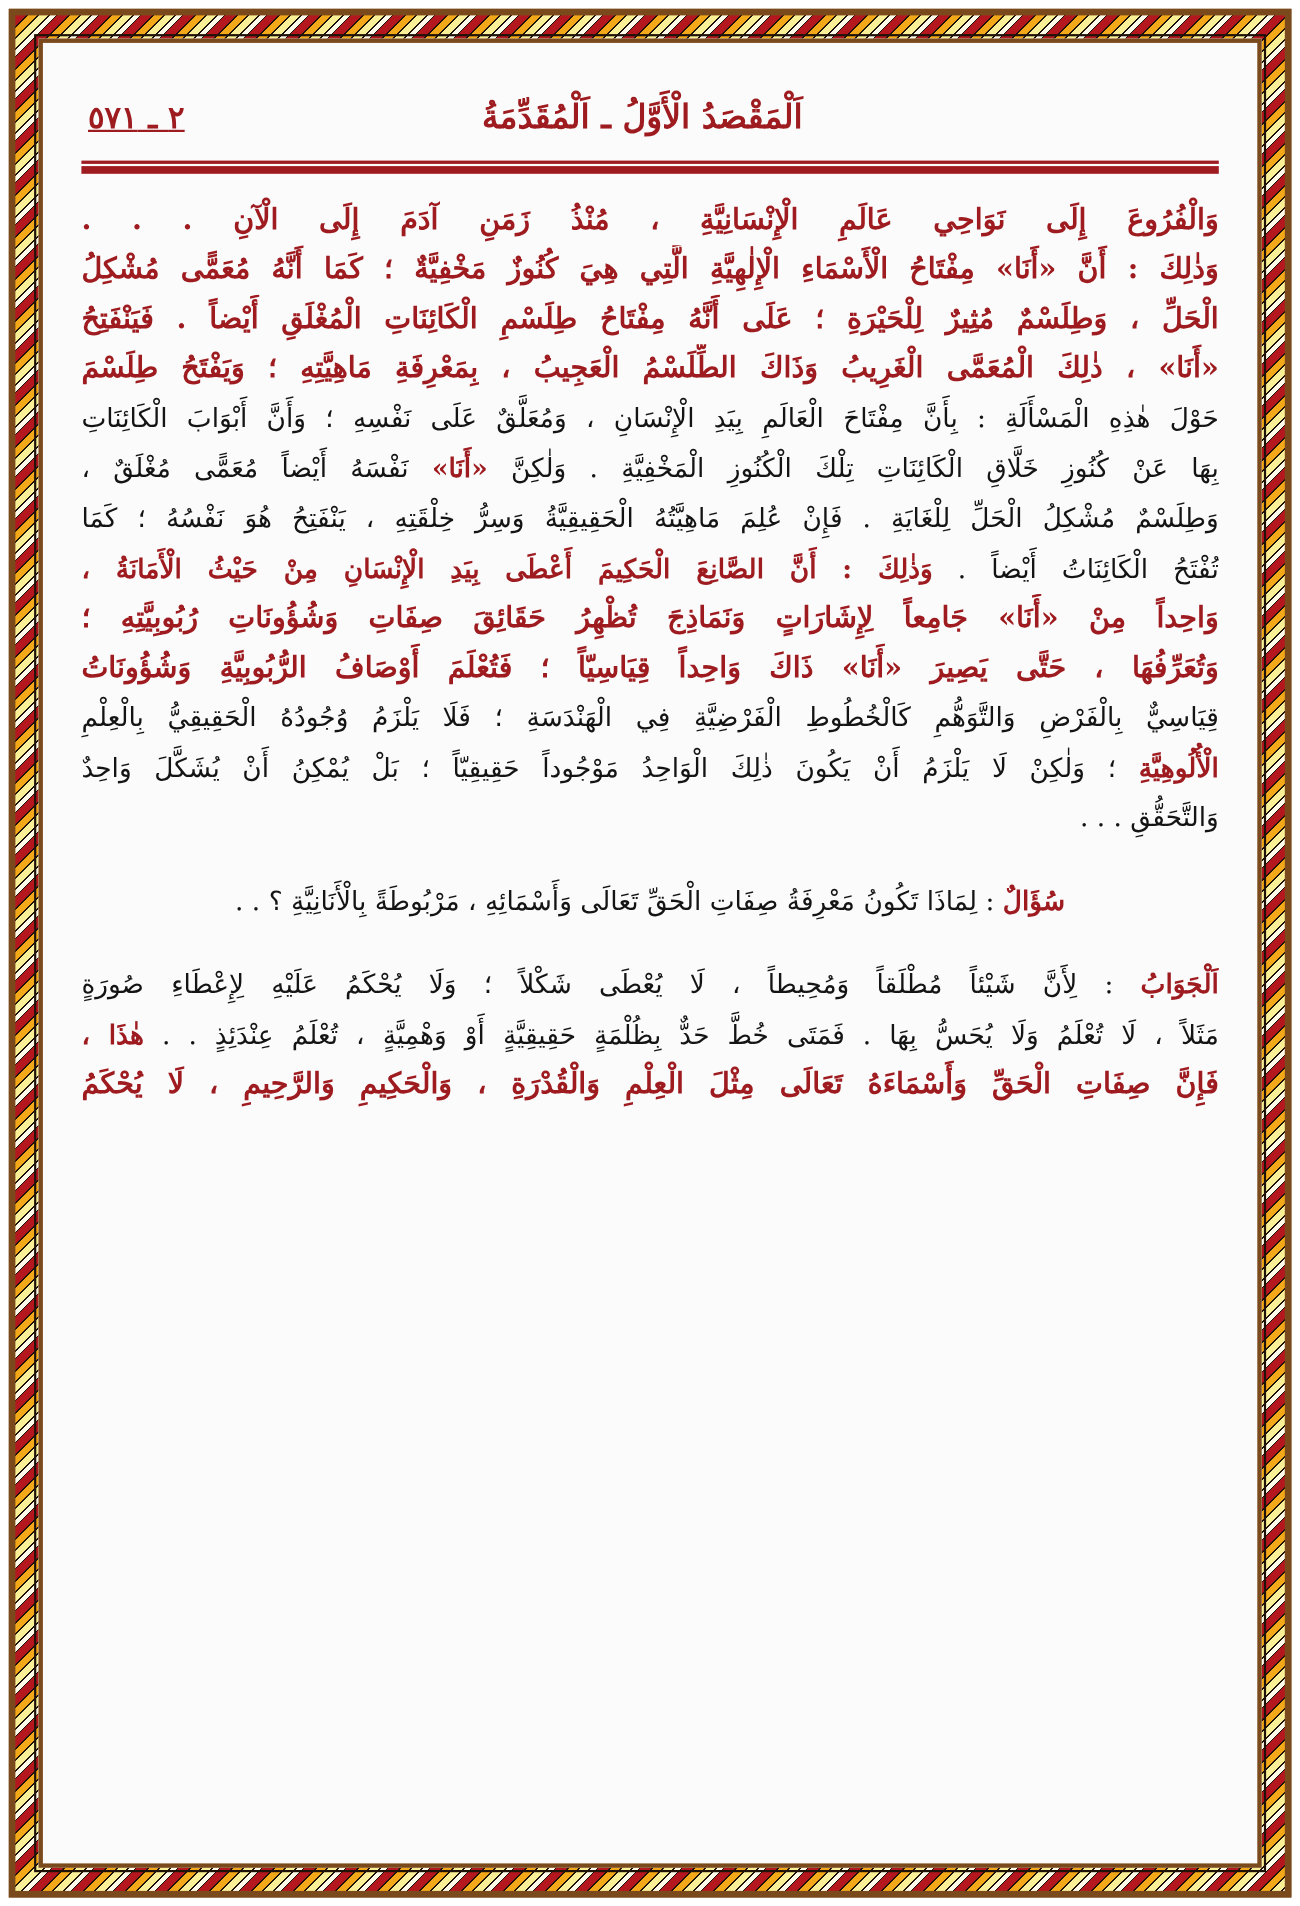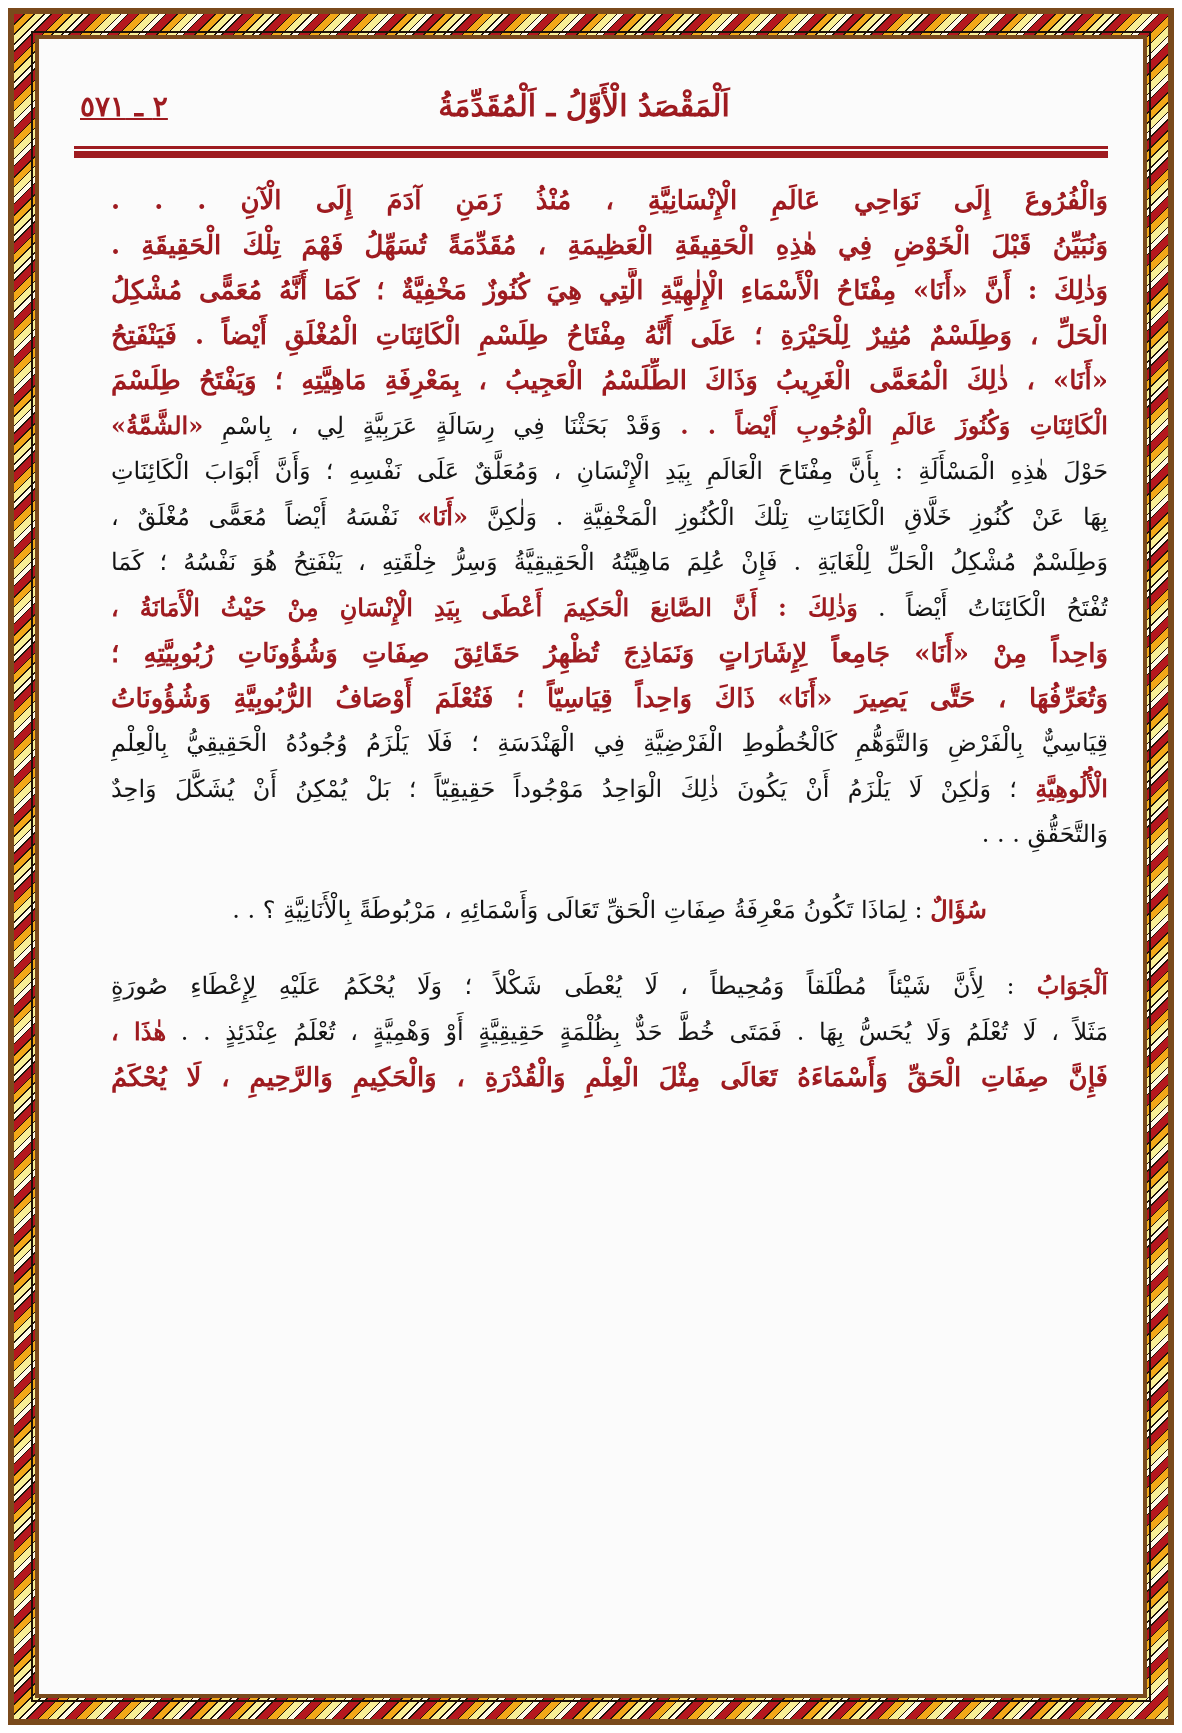--- a/index.html
+++ b/index.html
@@ -51,21 +51,21 @@
   .header .pageno {
     position: absolute; left: 6px; top: 10px;
     font-size: 28px; font-weight: bold; color: #9e1b20; text-decoration: underline;
   }
   .rule-thin { height: 3px; background: #9e1b20; margin-top: 8px; }
   .rule-thick { height: 7px; background: #9e1b20; margin-top: 2px; }
 
   .body { margin-top: 20px; }
   .line {
     font-size: 24px; line-height: 45px; text-align: justify;
-    text-align-last: justify; white-space: nowrap; overflow: hidden; margin-left: 37px;
+    text-align-last: justify; white-space: nowrap; overflow: hidden;
   }
   .line.red { color: #9e1b20; font-weight: bold; font-size: 26px; line-height: 45px; }
   .line.last { text-align-last: right; }
   .line .red { color: #9e1b20; font-weight: bold; }
   .gap { height: 30px; }
   .center { text-align: center; text-align-last: center; }
 </style>
 </head>
 <body>
 
@@ -80,25 +80,23 @@
     <div class="pageno">٢ ـ ٥٧١</div>
   </div>
   <div class="rule-thin"></div>
   <div class="rule-thick"></div>
 
   <div class="body" id="body">
       <div>
         <div class="line red"><span>وَالْفُرُوعَ إِلَى نَوَاحِي عَالَمِ الْإِنْسَانِيَّةِ ، مُنْذُ زَمَنِ آدَمَ إِلَى الْآنِ . . .</span></div>
       </div>
       <div>
-        <div class="line red"><span>وَنُبَيِّنُ قَبْلَ الْخَوْضِ فِي هٰذِهِ الْحَقِيقَةِ الْعَظِيمَةِ ، مُقَدِّمَةً تُسَهِّلُ فَهْمَ تِلْكَ الْحَقِيقَةِ .</span></div>
         <div class="line red"><span>وَذٰلِكَ : أَنَّ «أَنَا» مِفْتَاحُ الْأَسْمَاءِ الْإِلٰهِيَّةِ الَّتِي هِيَ كُنُوزٌ مَخْفِيَّةٌ ؛ كَمَا أَنَّهُ مُعَمًّى مُشْكِلُ</span></div>
         <div class="line red"><span>الْحَلِّ ، وَطِلَسْمٌ مُثِيرٌ لِلْحَيْرَةِ ؛ عَلَى أَنَّهُ مِفْتَاحُ طِلَسْمِ الْكَائِنَاتِ الْمُغْلَقِ أَيْضاً . فَيَنْفَتِحُ</span></div>
         <div class="line red"><span>«أَنَا» ، ذٰلِكَ الْمُعَمَّى الْغَرِيبُ وَذَاكَ الطِّلَسْمُ الْعَجِيبُ ، بِمَعْرِفَةِ مَاهِيَّتِهِ ؛ وَيَفْتَحُ طِلَسْمَ</span></div>
-        <div class="line"><span class="red">الْكَائِنَاتِ وَكُنُوزَ عَالَمِ الْوُجُوبِ أَيْضاً . .</span><span> وَقَدْ بَحَثْنَا فِي رِسَالَةٍ عَرَبِيَّةٍ لِي ، بِاسْمِ </span><span class="red">«الشَّمَّةُ»</span></div>
         <div class="line"><span>حَوْلَ هٰذِهِ الْمَسْأَلَةِ : بِأَنَّ مِفْتَاحَ الْعَالَمِ بِيَدِ الْإِنْسَانِ ، وَمُعَلَّقٌ عَلَى نَفْسِهِ ؛ وَأَنَّ أَبْوَابَ الْكَائِنَاتِ</span></div>
         <div class="line"><span>بِهَا عَنْ كُنُوزِ خَلَّاقِ الْكَائِنَاتِ تِلْكَ الْكُنُوزِ الْمَخْفِيَّةِ . وَلٰكِنَّ </span><span class="red">«أَنَا»</span><span> نَفْسَهُ أَيْضاً مُعَمًّى مُغْلَقٌ ،</span></div>
         <div class="line"><span>وَطِلَسْمٌ مُشْكِلُ الْحَلِّ لِلْغَايَةِ . فَإِنْ عُلِمَ مَاهِيَّتُهُ الْحَقِيقِيَّةُ وَسِرُّ خِلْقَتِهِ ، يَنْفَتِحُ هُوَ نَفْسُهُ ؛ كَمَا</span></div>
         <div class="line"><span>تُفْتَحُ الْكَائِنَاتُ أَيْضاً . </span><span class="red">وَذٰلِكَ : أَنَّ الصَّانِعَ الْحَكِيمَ أَعْطَى بِيَدِ الْإِنْسَانِ مِنْ حَيْثُ الْأَمَانَةُ ،</span></div>
         <div class="line red"><span>وَاحِداً مِنْ «أَنَا» جَامِعاً لِإِشَارَاتٍ وَنَمَاذِجَ تُظْهِرُ حَقَائِقَ صِفَاتِ وَشُؤُونَاتِ رُبُوبِيَّتِهِ ؛</span></div>
         <div class="line red"><span>وَتُعَرِّفُهَا ، حَتَّى يَصِيرَ «أَنَا» ذَاكَ وَاحِداً قِيَاسِيّاً ؛ فَتُعْلَمَ أَوْصَافُ الرُّبُوبِيَّةِ وَشُؤُونَاتُ</span></div>
         <div class="line"><span>قِيَاسِيٌّ بِالْفَرْضِ وَالتَّوَهُّمِ كَالْخُطُوطِ الْفَرْضِيَّةِ فِي الْهَنْدَسَةِ ؛ فَلَا يَلْزَمُ وُجُودُهُ الْحَقِيقِيُّ بِالْعِلْمِ</span></div>
         <div class="line"><span class="red">الْأُلُوهِيَّةِ</span><span> ؛ وَلٰكِنْ لَا يَلْزَمُ أَنْ يَكُونَ ذٰلِكَ الْوَاحِدُ مَوْجُوداً حَقِيقِيّاً ؛ بَلْ يُمْكِنُ أَنْ يُشَكَّلَ وَاحِدٌ</span></div>
         <div class="line last"><span>وَالتَّحَقُّقِ . . .</span></div>
       </div>

